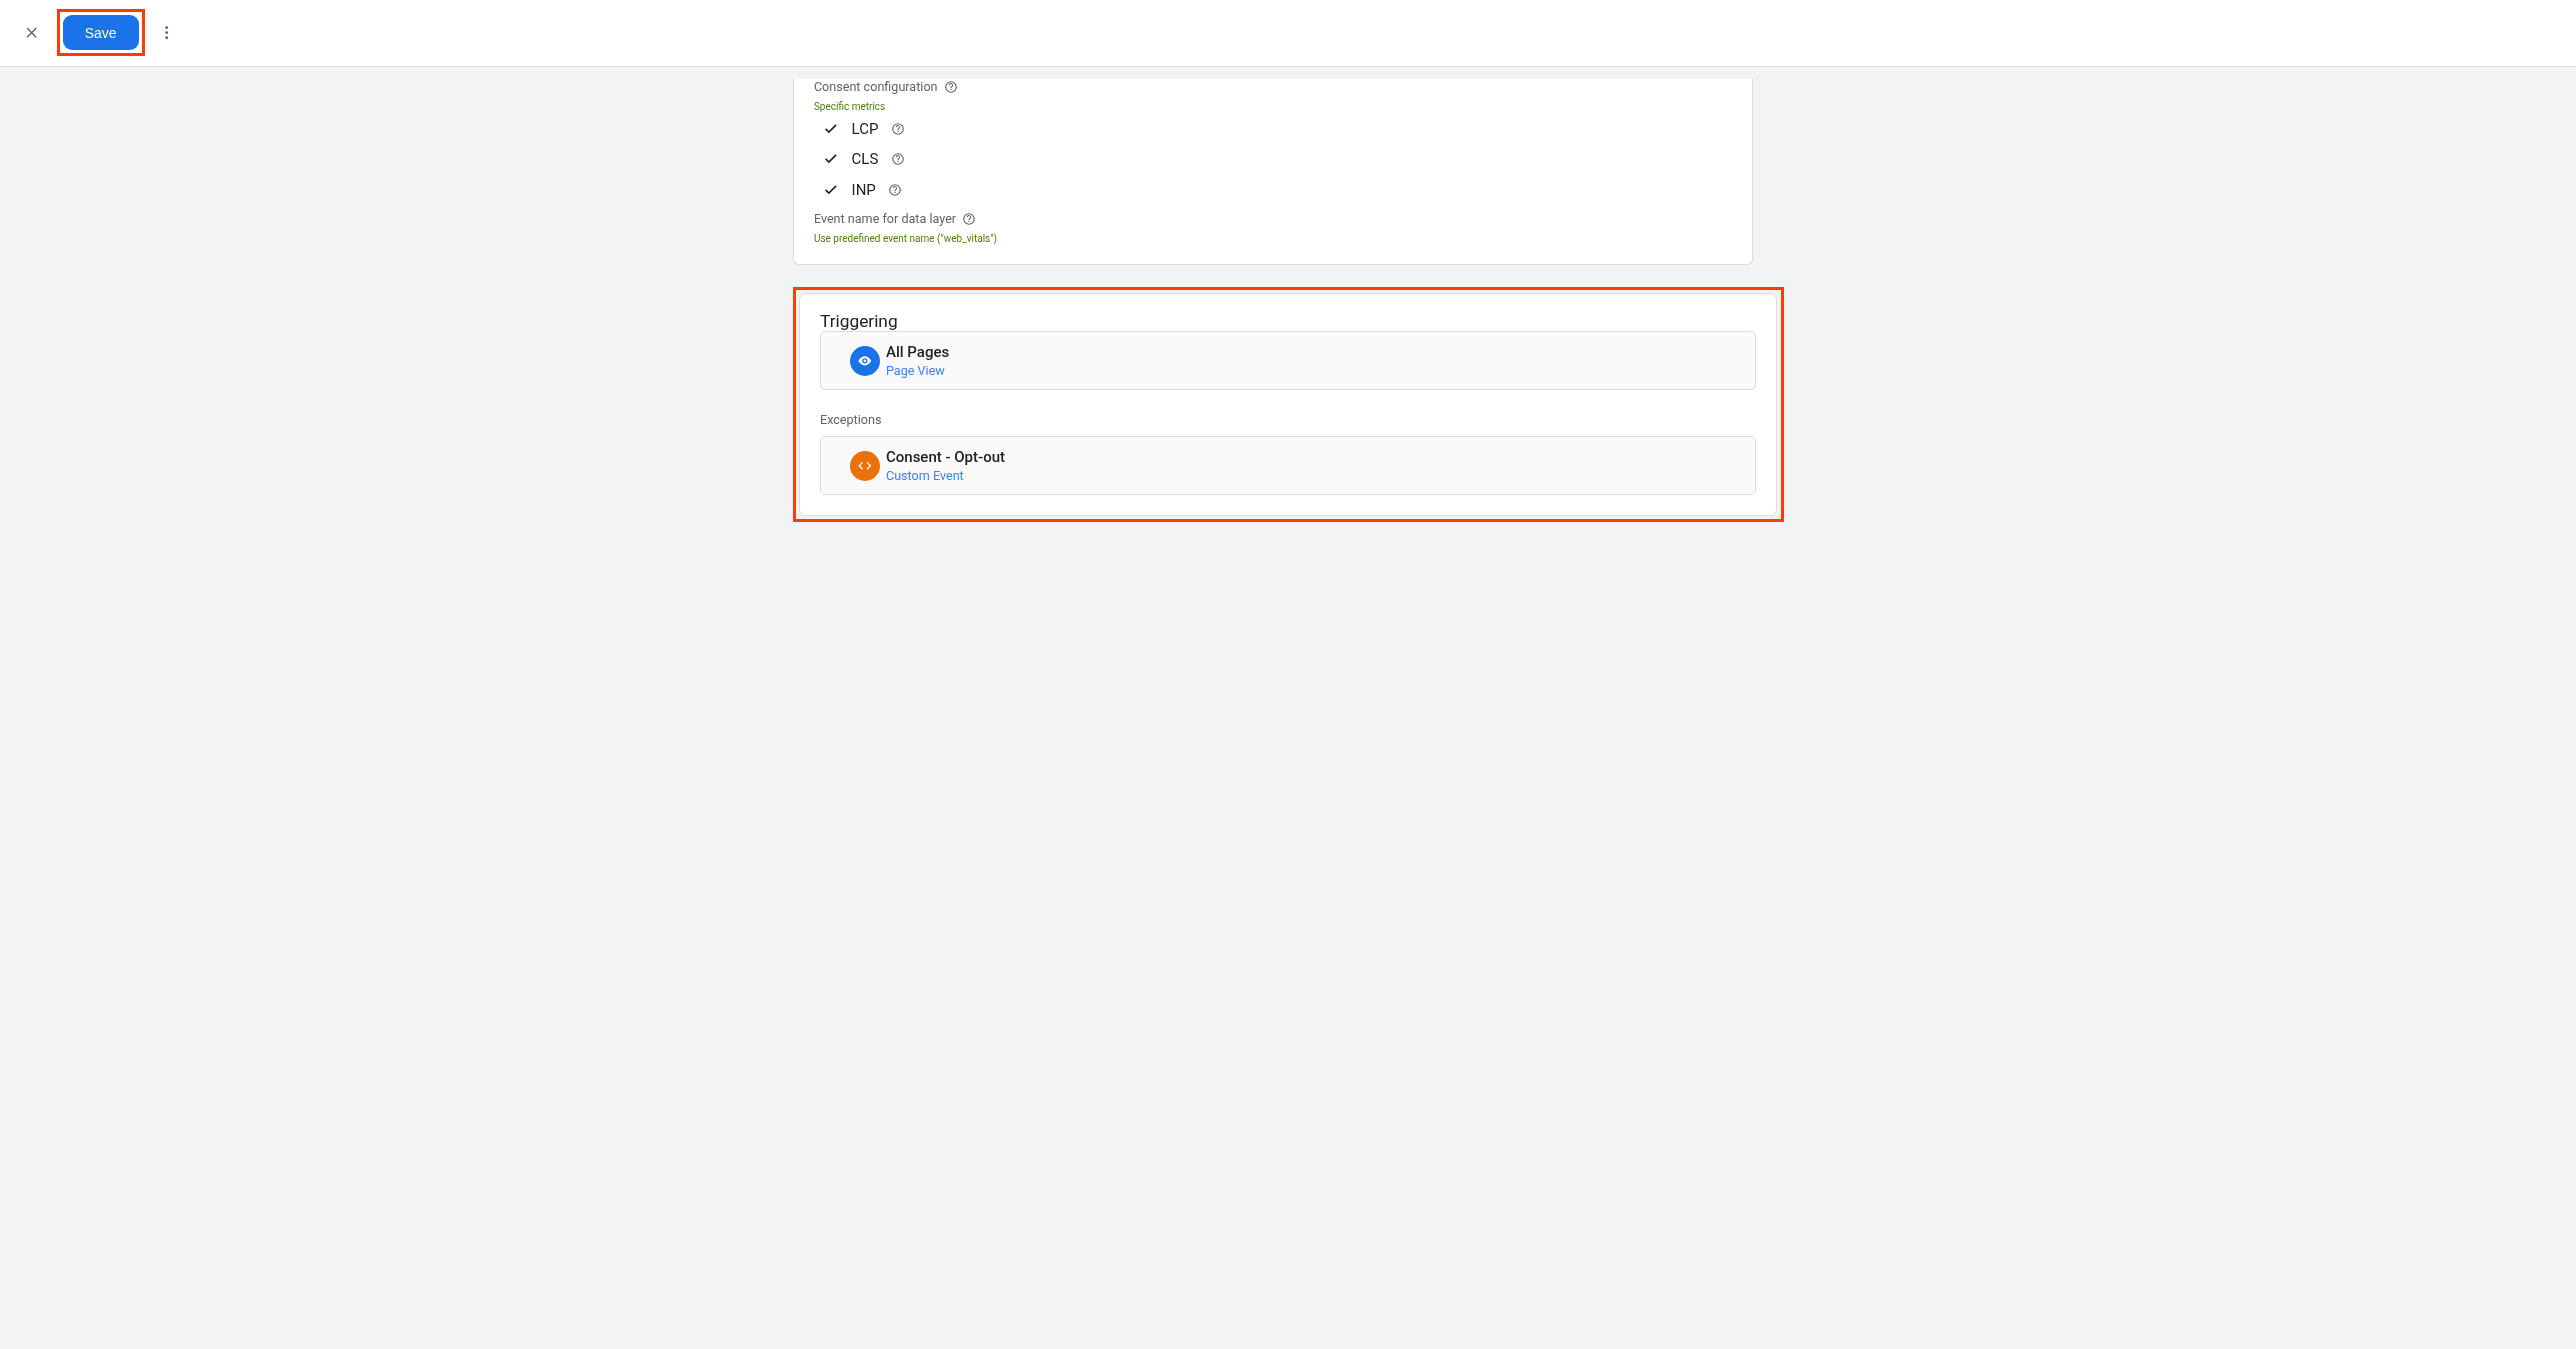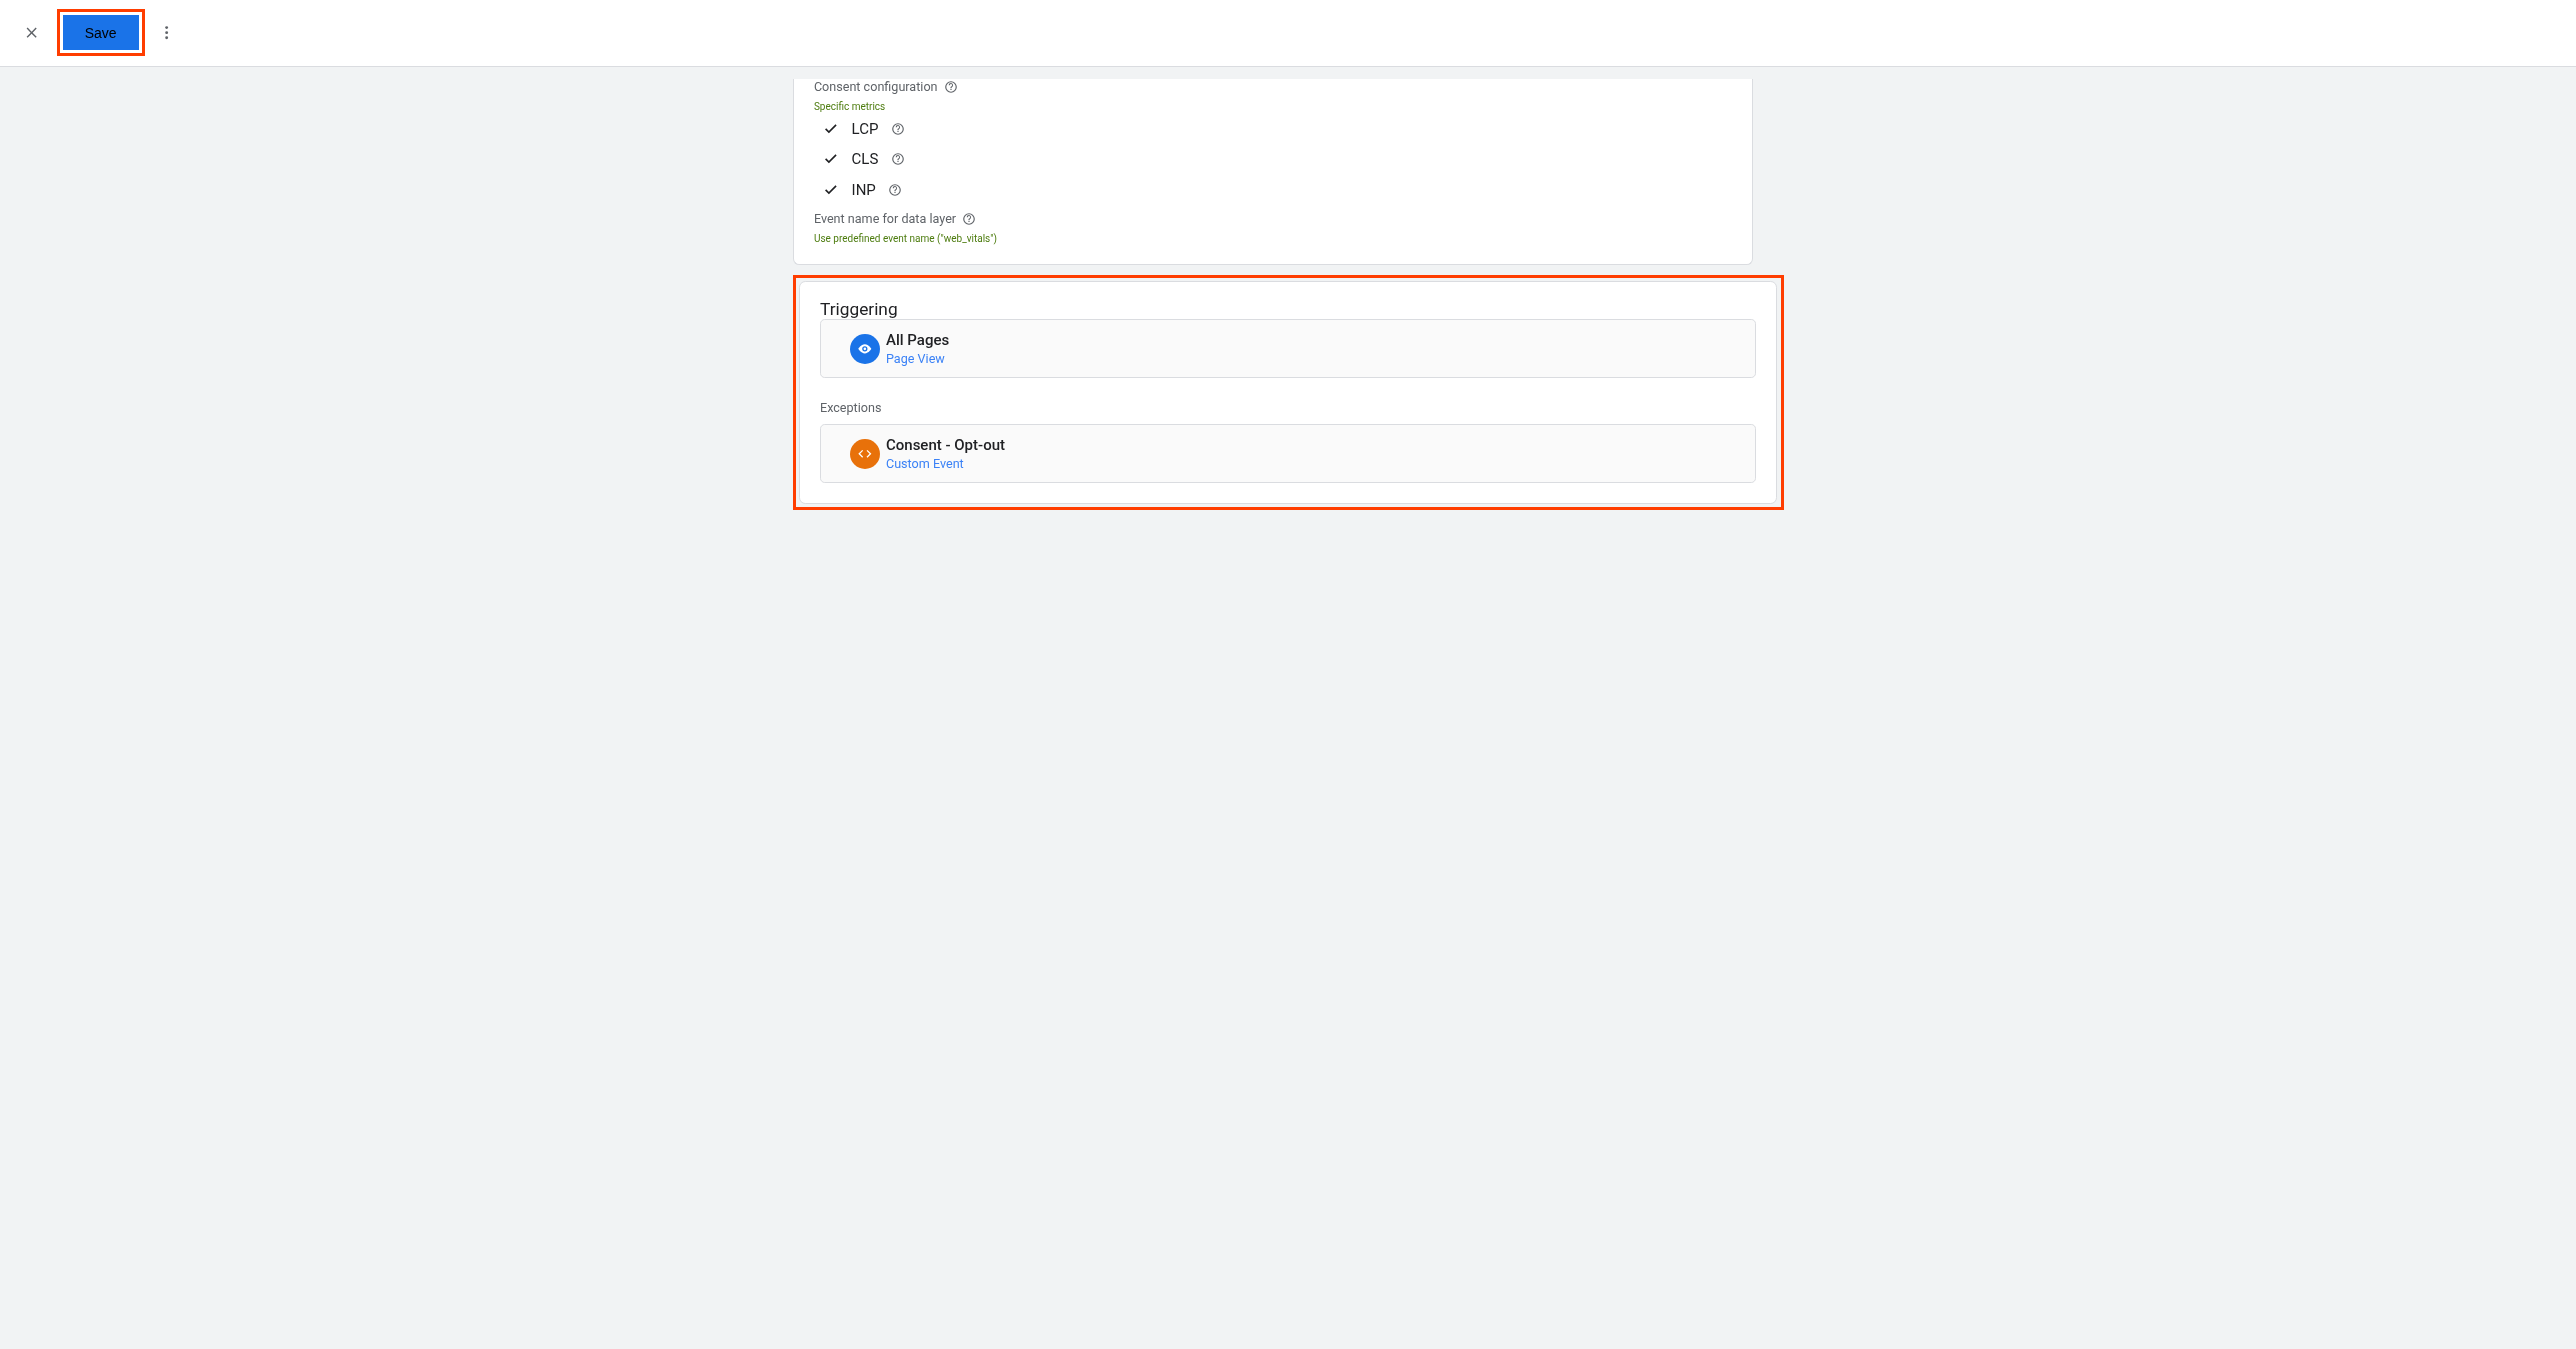--- a/index.html
+++ b/index.html
@@ -57,23 +57,23 @@
     gap: 9.4px;
   }
   .save-highlight {
     border: 3.1px solid #ff3d00;
     padding: 3.1px;
     display: flex;
     align-items: center;
   }
   .save-btn {
     background: #1a73e8;
-    color: #000000;
+    color: #fef9c3;
     border: none;
-    border-radius: 0;
+    border-radius: 9px;
     padding: 9.4px 22px;
     font-size: 14px;
     font-weight: 500;
     cursor: pointer;
   }
   .more-btn {
     width: 25px; height: 25px;
     display:flex;align-items:center;justify-content:center;
     cursor:pointer; color:#5f6368;
   }
@@ -273,21 +273,21 @@
         <span class="help-icon">
             <svg viewBox="0 0 24 24">
               <circle cx="12" cy="12" r="9" fill="none" stroke="currentColor" stroke-width="2"></circle>
               <path fill="currentColor" d="M11 17h2v-2h-2v2zm1-12a4 4 0 0 0-4 4h2a2 2 0 1 1 3 1.7c-.9.6-2 1.3-2 2.8h2c0-.8.7-1.2 1.5-1.8A4 4 0 0 0 12 5z"></path>
             </svg>
           </span>
       </div>
       <div class="section-value">Use predefined event name ("web_vitals")</div>
     </div>
 
-    <div class="triggering-highlight" style="margin-top:10px;">
+    <div class="triggering-highlight" style="margin-top:22px;">
       <div class="triggering-inner">
         <div class="card-title">Triggering</div>
 
         <div class="trigger-row">
           <div class="trigger-icon blue">
             <svg viewBox="0 0 24 24">
                 <path fill="currentColor" d="M12 5C6 5 2 12 2 12s4 7 10 7 10-7 10-7-4-7-10-7zm0 11a4 4 0 1 1 0-8 4 4 0 0 1 0 8zm0-6a2 2 0 1 0 0 4 2 2 0 0 0 0-4z"></path>
               </svg>
           </div>
           <div class="trigger-text">

